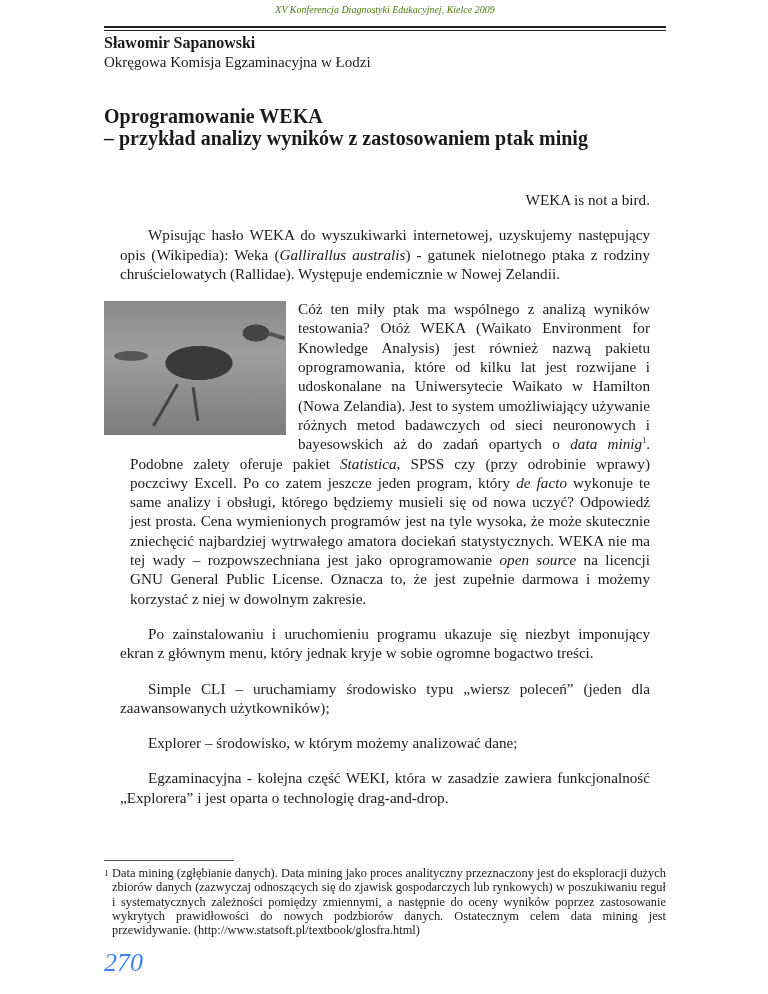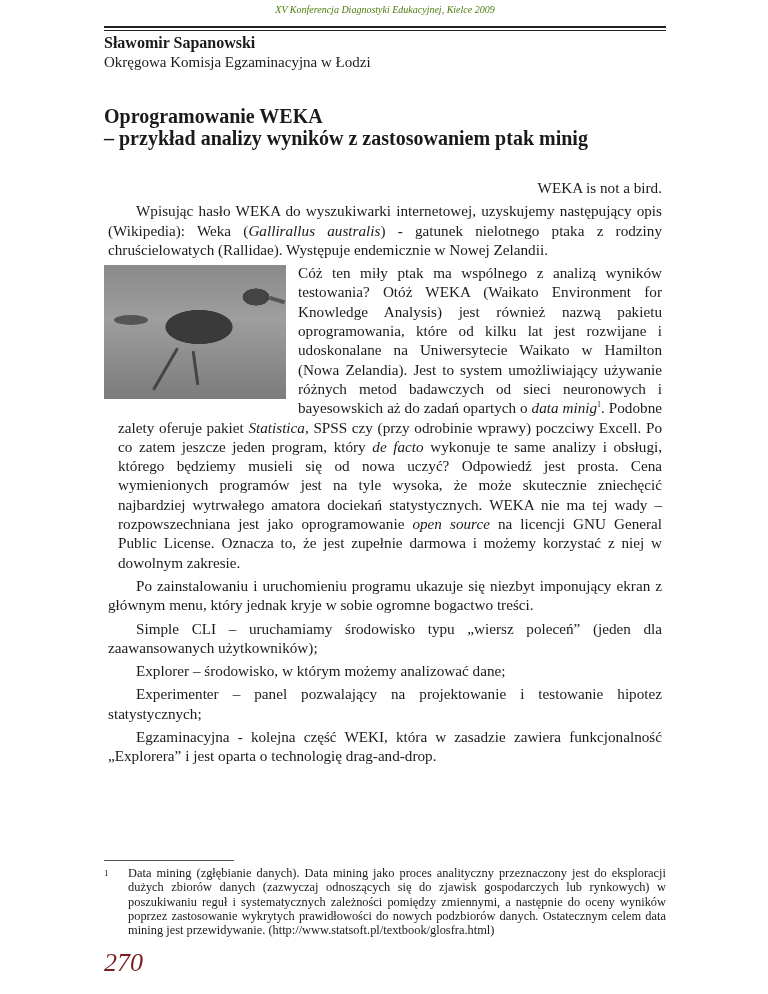--- a/index.html
+++ b/index.html
@@ -9,21 +9,21 @@
     .running-header { position: absolute; top: 4px; left: 0; width: 562px; text-align: center;
            font-style: italic; font-size: 10px; color: #4d7c0f; }
     .header-rule { position: absolute; top: 26px; left: 0; width: 562px; height: 2px;
            border-top: 2px solid #222; border-bottom: 1px solid #222; box-sizing: content-box; }
     .author { position: absolute; top: 34px; left: 0; font-weight: bold; font-size: 16px; }
     .affiliation { position: absolute; top: 54px; left: 0; font-size: 15px; }
     .title { position: absolute; top: 105px; left: 0; width: 562px; text-align: left;
            font-weight: bold; font-size: 20px; line-height: 22px; }
     .body-text { position: absolute; top: 174px; left: 0; width: 562px; font-size: 15.2px;
            line-height: 19.3px; text-align: justify; }
-    .body-text p { margin: 4px; }
+    .body-text p { margin: 16px; }
     .indent { text-indent: 28px; }
     .epigraph { text-align: right; }
     .bird { float: left; width: 182px; height: 134px; margin: 2px 12px 2px 0;
             background:
               radial-gradient(ellipse 55px 28px at 95px 62px, #3a3a3a 60%, transparent 62%),
               radial-gradient(ellipse 22px 14px at 152px 32px, #444 60%, transparent 62%),
               linear-gradient(180deg, #8a8a8a 0%, #9e9e9e 40%, #7c7c7c 100%);
             position: relative; }
     .bird .beak { position: absolute; left: 165px; top: 33px; width: 16px; height: 4px;
             background: #555; transform: rotate(18deg); }
@@ -34,22 +34,22 @@
     .bird .tail { position: absolute; left: 10px; top: 50px; width: 34px; height: 10px;
             background: #555; border-radius: 50%; }
     .wrapped { padding-left: 10px; }
     b { font-weight: normal; }
     i { font-style: italic; }
     sup { font-size: 8px; vertical-align: super; line-height: 0; }
     .footnote-rule { position: absolute; top: 860px; left: 0; width: 130px; border-top: 1px solid #555; }
     .footnote { position: absolute; top: 866px; left: 0; width: 562px; font-size: 12.4px;
             line-height: 14.3px; text-align: justify; }
     .footnote .num { position: absolute; left: 0; top: 0; font-size: 9px; }
-    .footnote .txt { margin-left: 24px; }
-    .page-number { position: absolute; top: 948px; left: 0; font-style: italic; font-size: 26px; color: #7f1d1d; }
+    .footnote .txt { margin-left: 8px; }
+    .page-number { position: absolute; top: 948px; left: 0; font-style: italic; font-size: 26px; color: #3b82f6; }
   </style>
 </head>
 <body>
 
 <div class="page">
   <div class="running-header">XV Konferencja Diagnostyki Edukacyjnej, Kielce 2009</div>
   <div class="header-rule"></div>
 
   <div class="author">Sławomir Sapanowski</div>
   <div class="affiliation">Okręgowa Komisja Egzaminacyjna w Łodzi</div>
@@ -70,21 +70,20 @@
       <span class="leg1"></span>
       <span class="leg2"></span>
     </div>
 
     <p class="wrapped"><span>Cóż ten miły ptak ma wspólnego z analizą wyników testowania? Otóż WEKA (Waikato Environment for Knowledge Analysis) jest również nazwą pakietu oprogramowania, które od kilku lat jest rozwijane i udoskonalane na Uniwersytecie Waikato w Hamilton (Nowa Zelandia). Jest to system umożliwiający używanie różnych metod badawczych od sieci neuronowych i bayesowskich aż do zadań opartych o </span><i>data minig</i><sup>1</sup><span>. Podobne zalety oferuje pakiet </span><i>Statistica</i><span>, SPSS czy (przy odrobinie wprawy) poczciwy Excell. Po co zatem jeszcze jeden program, który </span><i>de facto</i><span> wykonuje te same analizy i obsługi, którego będziemy musieli się od nowa uczyć? Odpowiedź jest prosta. Cena wymienionych programów jest na tyle wysoka, że może skutecznie zniechęcić najbardziej wytrwałego amatora dociekań statystycznych. WEKA nie ma tej wady – rozpowszechniana jest jako oprogramowanie </span><i>open source</i><span> na licencji GNU General Public License. Oznacza to, że jest zupełnie darmowa i możemy korzystać z niej w dowolnym zakresie.</span></p>
 
     <p class="indent">Po zainstalowaniu i uruchomieniu programu ukazuje się niezbyt imponujący ekran z głównym menu, który jednak kryje w sobie ogromne bogactwo treści.</p>
 
     <p class="indent"><b>Simple CLI</b><span> – uruchamiamy środowisko typu „wiersz poleceń” (jeden dla zaawansowanych użytkowników);</span></p>
     <p class="indent"><b>Explorer</b><span> – środowisko, w którym możemy analizować dane;</span></p>
-    <p class="indent"><b>Experimenter</b><span> – panel pozwalający na projektowanie i testowanie hipotez statystycznych;</span></p>
     <p class="indent"><b>Egzaminacyjna</b><span> - kolejna część WEKI, która w zasadzie zawiera funkcjonalność „Explorera” i jest oparta o technologię drag-and-drop.</span></p>
   </div>
 
   <div class="footnote-rule"></div>
   <div class="footnote">
     <span class="num">1</span>
     <div class="txt">Data mining (zgłębianie danych). Data mining jako proces analityczny przeznaczony jest do eksploracji dużych zbiorów danych (zazwyczaj odnoszących się do zjawisk gospodarczych lub rynkowych) w poszukiwaniu reguł i systematycznych zależności pomiędzy zmiennymi, a następnie do oceny wyników poprzez zastosowanie wykrytych prawidłowości do nowych podzbiorów danych. Ostatecznym celem data mining jest przewidywanie. (http://www.statsoft.pl/textbook/glosfra.html)</div>
   </div>
 
   <div class="page-number">270</div>

